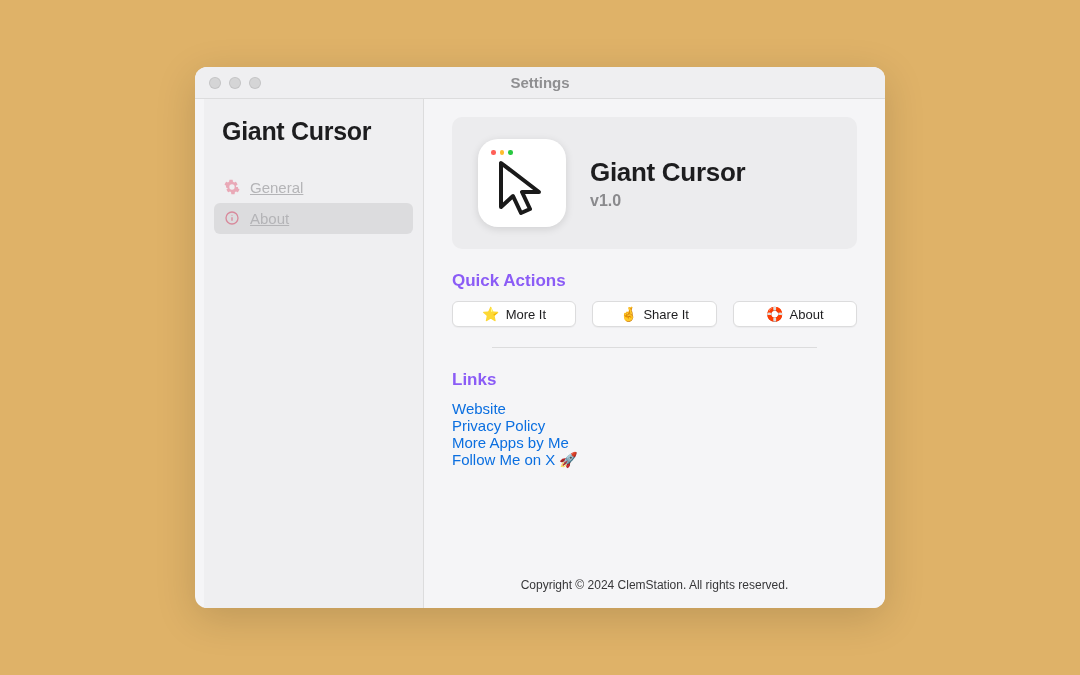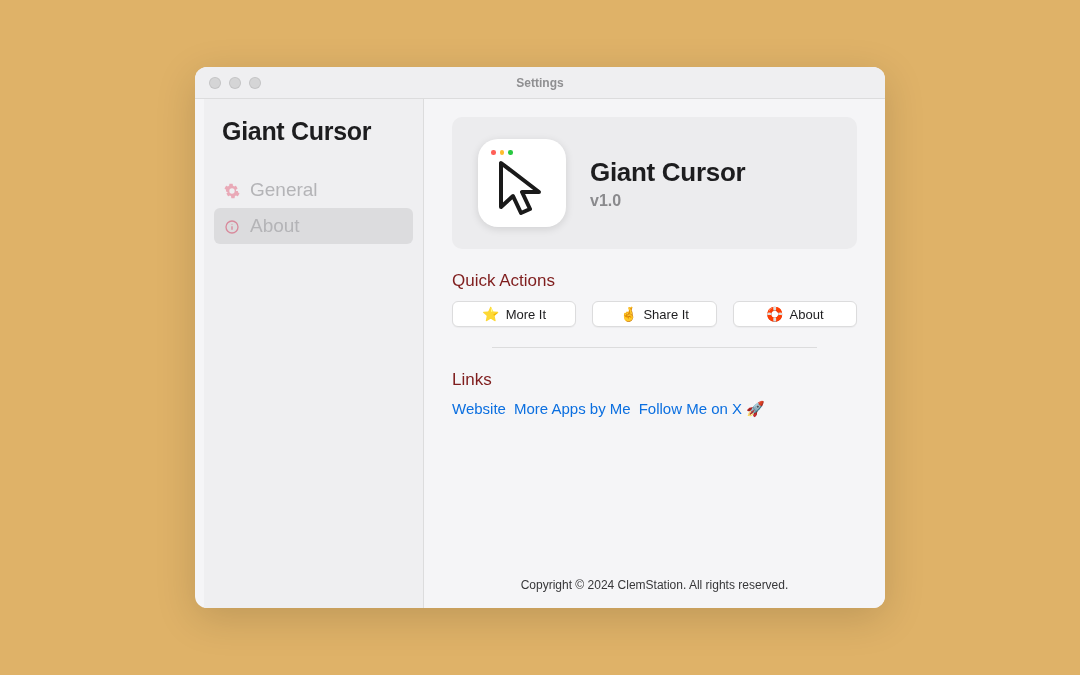--- a/index.html
+++ b/index.html
@@ -44,21 +44,21 @@
       width: 12px;
       height: 12px;
       border-radius: 50%;
       background: #d5d5d6;
       border: 0.5px solid rgba(0,0,0,0.08);
     }
     .titlebar-title {
       position: absolute;
       left: 50%;
       transform: translateX(-50%);
-      font-size: 12px;
+      font-size: 15px;
       font-weight: 600;
       color: #8f8f91;
     }
     .window-body {
       flex: 1;
       display: flex;
       overflow: hidden;
       margin-left: 9px;
     }
     .sidebar {
@@ -71,27 +71,27 @@
     .sidebar-title {
       font-size: 25px;
       font-weight: 700;
       color: #1d1d1f;
       margin-bottom: 26px;
       padding-left: 8px;
       letter-spacing: -0.3px;
     }
     .sidebar-item {
       display: flex;
-      align-items: center;
       gap: 10px;
       padding: 7px 10px;
       border-radius: 6px;
       cursor: pointer;
-      font-size: 19px;
+      font-size: 15px;
       color: #b4b4b7;
+      text-decoration: underline;
     }
     .sidebar-item.active {
       background: #dcdcde;
     }
     .sidebar-icon {
       width: 16px;
       height: 16px;
       flex-shrink: 0;
     }
     .main {
@@ -142,22 +142,22 @@
       letter-spacing: -0.3px;
     }
     .app-info-version {
       font-size: 16px;
       font-weight: 600;
       color: #8a8a8d;
       margin-top: 4px;
     }
     .section-title {
       font-size: 17px;
-      font-weight: 400;
-      color: #7f1d1d;
+      font-weight: 700;
+      color: #8b5cf6;
       margin-top: 22px;
       margin-bottom: 10px;
     }
     .quick-actions {
       display: flex;
       gap: 16px;
     }
     .qa-button {
       flex: 1;
       background: #ffffff;
@@ -176,22 +176,21 @@
     .qa-icon {
       font-size: 14px;
     }
     .divider {
       height: 1px;
       background: #dcdcdd;
       margin: 20px 40px 0 40px;
     }
     .links {
       display: flex;
-      flex-direction: row;
-      gap: 8px;
+      flex-direction: column;
     }
     .link {
       color: #0b6fe0;
       font-size: 15px;
       cursor: pointer;
       text-decoration: none;
     }
     .copyright {
       text-align: center;
       font-size: 12px;
@@ -270,20 +269,21 @@
           <span class="qa-icon">🛟</span>
           <span>About</span>
         </button>
       </div>
 
       <div class="divider"></div>
 
       <div class="section-title">Links</div>
       <div class="links">
         <a class="link">Website</a>
+        <a class="link">Privacy Policy</a>
         <a class="link">More Apps by Me</a>
         <a class="link">Follow Me on X 🚀</a>
       </div>
 
       <div class="copyright">Copyright © 2024 ClemStation. All rights reserved.</div>
     </div>
   </div>
 </div>
 
 </body></html>

